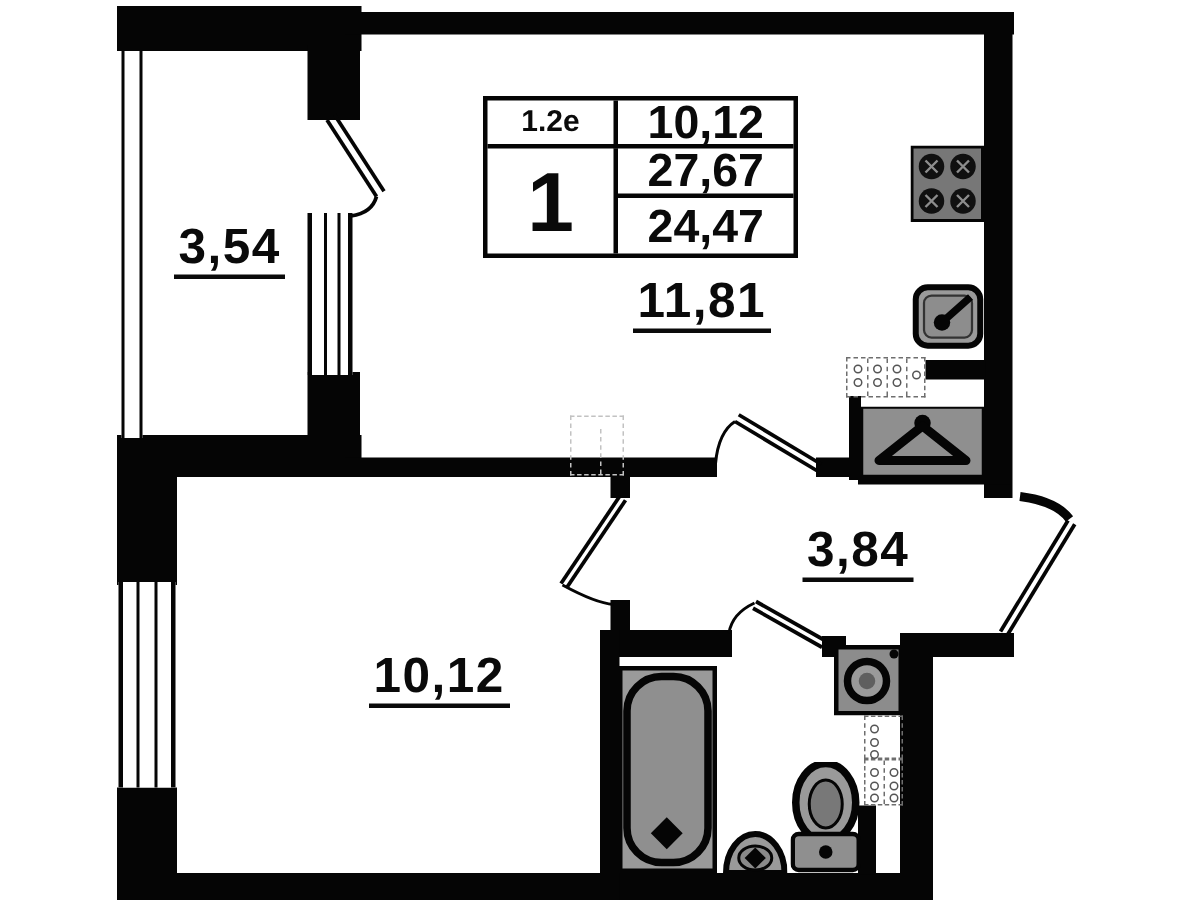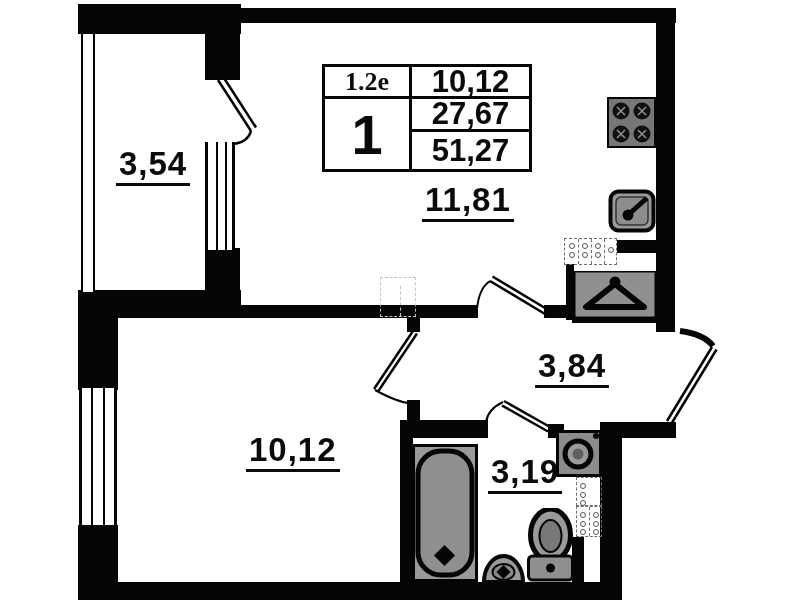--- a/index.html
+++ b/index.html
@@ -14,21 +14,21 @@
     white-space:nowrap;
   }
   
   #legend{
     position:absolute;left:322px;top:64px;width:210px;height:108px;
     border:3px solid #050505;box-sizing:border-box;background:#fff;
     display:grid;grid-template-columns:87px 1fr;grid-template-rows:32px 33px 1fr;
   }
   #legend .cell{display:flex;align-items:center;justify-content:center;
     box-sizing:border-box;font-weight:bold;}
-  .cell-type{grid-column:1;grid-row:1;border-right:3px solid #050505;border-bottom:3px solid #050505;font-size:26px;font-family:Liberation Serif, serif;}
+  .cell-type{grid-column:1;grid-row:1;border-right:3px solid #050505;border-bottom:3px solid #050505;font-size:20px;}
   .cell-living{grid-column:2;grid-row:1;border-bottom:3px solid #050505;font-size:31px;}
   .cell-rooms{grid-column:1;grid-row:2 / span 2;border-right:3px solid #050505;font-size:56px;}
   .cell-mid{grid-column:2;grid-row:2;border-bottom:3px solid #050505;font-size:31px;}
   .cell-total{grid-column:2;grid-row:3;font-size:31px;}
   
   .glass{position:absolute;box-sizing:border-box;background:#fff;}
   .glass .bar{position:absolute;top:0;bottom:0;background:#050505;}
   
   .dashed{position:absolute;box-sizing:border-box;border:1px dashed #6e6e6e;background:transparent;}
   .dot{position:absolute;width:4px;height:4px;border:1px solid #555;border-radius:50%;background:#fff;}
@@ -100,28 +100,27 @@
       <path d="M 716.5,349.5 L 671.5,423.5" stroke-width="2.5"></path>
       <path d="M 680,331 Q 704,334 713,346" stroke-width="6"></path>
     </g>
   </svg>
 
   <div id="legend">
     <div class="cell cell-type">1.2e</div>
     <div class="cell cell-living">10,12</div>
     <div class="cell cell-rooms">1</div>
     <div class="cell cell-mid">27,67</div>
-    <div class="cell cell-total">51,27</div>
+    <div class="cell cell-total">24,47</div>
   </div>
 
   <div class="room-label" style="left:116px;top:147px;">3,54</div>
   <div class="room-label" style="left:422px;top:183px;">11,81</div>
   <div class="room-label" style="left:535px;top:349px;">3,84</div>
   <div class="room-label" style="left:246px;top:433px;">10,12</div>
-  <div class="room-label" style="left:488px;top:455px;">3,19</div>
 
   <div class="fixture" style="left:607px;top:97px;">
     <svg width="49" height="51" viewBox="0 0 49 51">
       <rect x="1" y="1" width="47" height="49" fill="#777777" stroke="#050505" stroke-width="2"></rect>
       <g fill="#101010">
         <circle cx="14" cy="14" r="8.5"></circle>
           <circle cx="35" cy="14" r="8.5"></circle>
         <circle cx="14" cy="37" r="8.5"></circle>
           <circle cx="35" cy="37" r="8.5"></circle>
       </g>

